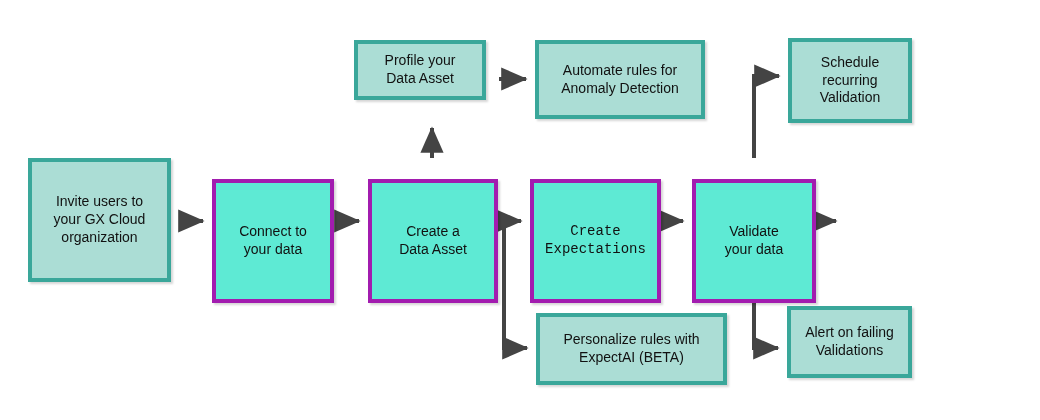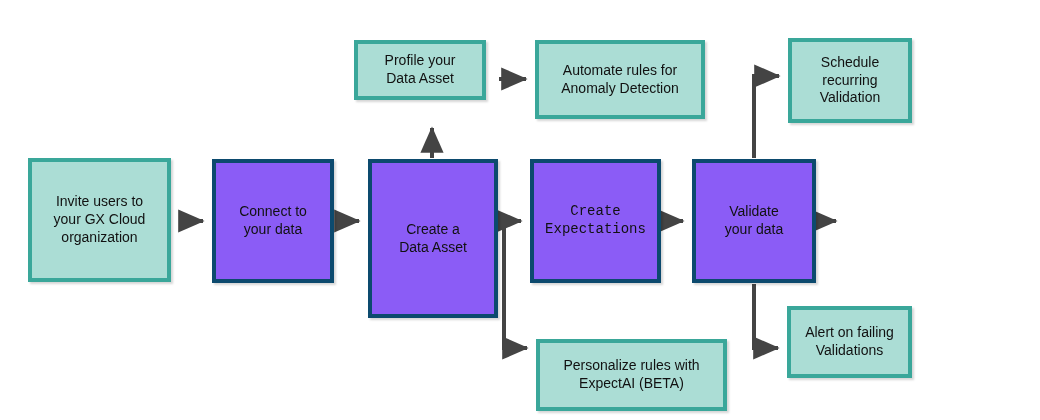--- a/index.html
+++ b/index.html
@@ -36,23 +36,24 @@
     line-height: 1.28;
     white-space: pre-line;
     z-index: 2;
   }
   .node-teal {
     background: #abddd5;
     border: 4px solid #3aa79a;
     box-shadow: 2px 2px 2px rgba(0,0,0,0.16);
   }
   .node-orange {
-    background: #8b5cf6;
-    border: 4px solid #0c4a6e;
+    background: #5eead4;
+    border: 4px solid #a21caf;
     box-shadow: 2px 2px 2px rgba(0,0,0,0.16);
+    margin-top: 20px;
   }
   .node-label {
     display: block;
     padding: 0 6px;
   }
 </style>
 </head>
 <body>
 
 <div id="canvas">
@@ -89,21 +90,21 @@
     <span class="node-label">Invite users to
 your GX Cloud
 organization</span>
   </div>
 
   <div class="node node-orange" style="left:212px; top:159px; width:122px; height:124px; font-size:14px;">
     <span class="node-label">Connect to
 your data</span>
   </div>
 
-  <div class="node node-orange" style="left:368px; top:159px; width:130px; height:159px; font-size:14px;">
+  <div class="node node-orange" style="left:368px; top:159px; width:130px; height:124px; font-size:14px;">
     <span class="node-label">Create a
 Data Asset</span>
   </div>
 
   <div class="node node-orange" style="left:530px; top:159px; width:131px; height:124px; font-size:14px;font-family:Liberation Mono, monospace;">
     <span class="node-label">Create
 Expectations</span>
   </div>
 
   <div class="node node-orange" style="left:692px; top:159px; width:124px; height:124px; font-size:14px;">
@@ -121,21 +122,21 @@
     <span class="node-label">Automate rules for
 Anomaly Detection</span>
   </div>
 
   <div class="node node-teal" style="left:788px; top:38px; width:124px; height:85px; font-size:14px;">
     <span class="node-label">Schedule
 recurring
 Validation</span>
   </div>
 
-  <div class="node node-teal" style="left:536px; top:313px; width:191px; height:72px; font-size:14px;margin-top:26px;">
+  <div class="node node-teal" style="left:536px; top:313px; width:191px; height:72px; font-size:14px;">
     <span class="node-label">Personalize rules with
 ExpectAI (BETA)</span>
   </div>
 
   <div class="node node-teal" style="left:787px; top:306px; width:125px; height:72px; font-size:14px;">
     <span class="node-label">Alert on failing
 Validations</span>
   </div>
 
 </div>

